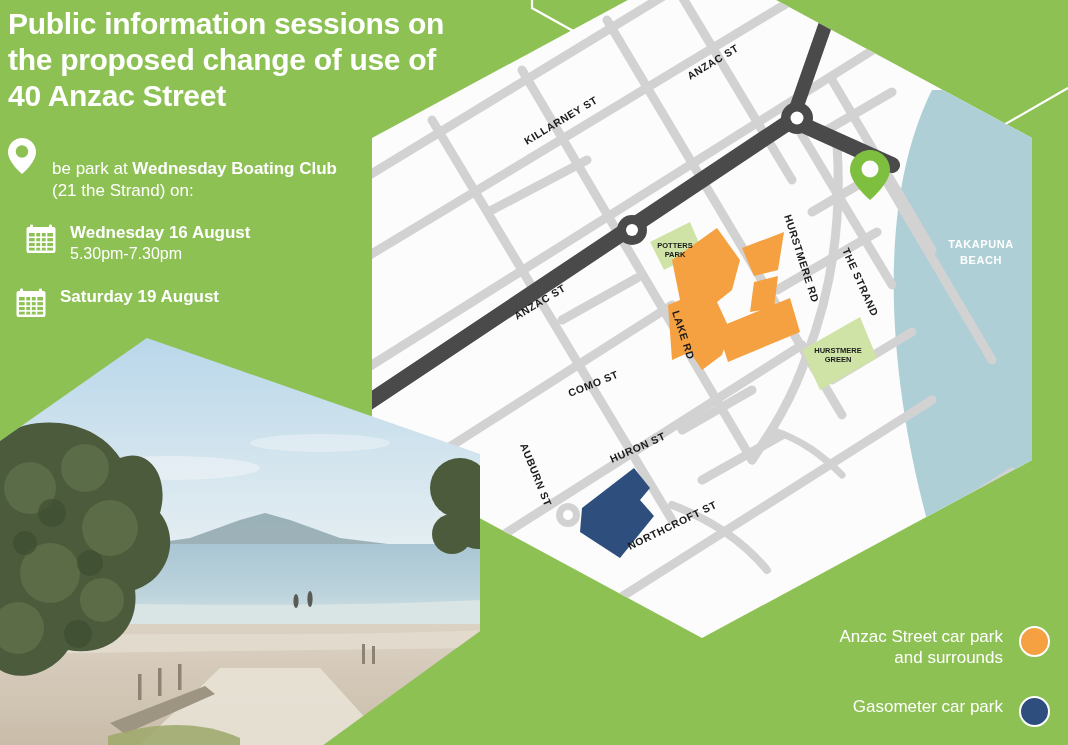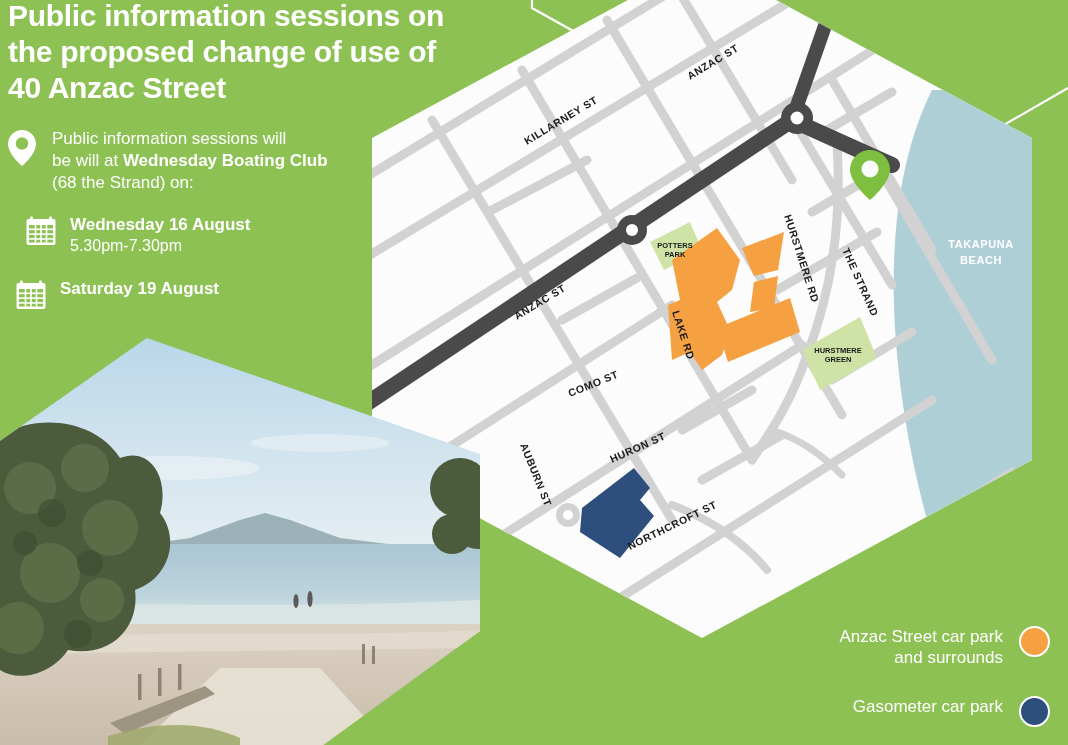--- a/index.html
+++ b/index.html
@@ -7,21 +7,21 @@
   body {
     width:1068px; height:745px;
     background:#8DC153;
     font-family:"Liberation Sans", sans-serif;
     overflow:hidden;
     position:relative;
   }
 
   
   #info-panel{
-    position:absolute; left:0; top:4px; width:470px; height:340px;
+    position:absolute; left:0; top:12px; width:470px; height:340px;
     z-index:40;
   }
   #page-title{
     color:#ffffff;
     font-size:30px;
     font-weight:bold;
     line-height:36px;
     letter-spacing:-0.3px;
     padding:0 0 0 8px;
     margin:0;
@@ -295,23 +295,23 @@
   <h1 id="page-title">Public information sessions on the proposed change of use of 40 Anzac Street</h1>
 
   <div class="info-row row-venue">
     <div class="info-icon">
       <svg width="28" height="36" viewBox="0 0 28 36" aria-hidden="true">
         <path d="M14 0 C6.3 0 0 6.3 0 14 C0 24.5 14 36 14 36 C14 36 28 24.5 28 14 C28 6.3 21.7 0 14 0 Z" fill="#ffffff"></path>
         <circle cx="14" cy="13.5" r="6.2" fill="#8DC153"></circle>
       </svg>
     </div>
     <div class="info-text venue-text">
-      <span>Public information sessions will</span><br>
-      <span>be will at </span><b>Wednesday Boating Club</b><br>
-      <span>(68 the Strand) on:</span>
+      <br>
+      <span>be park at </span><b>Wednesday Boating Club</b><br>
+      <span>(21 the Strand) on:</span>
     </div>
   </div>
 
   <div class="info-row row-date1">
     <div class="info-icon">
       <svg width="30" height="30" viewBox="0 0 30 30" aria-hidden="true">
         <rect x="4" y="0.5" width="3" height="5" rx="1.3" fill="#ffffff"></rect>
         <rect x="23" y="0.5" width="3" height="5" rx="1.3" fill="#ffffff"></rect>
         <rect x="0.5" y="3" width="29" height="26" rx="2" fill="#ffffff"></rect>
         <rect x="3" y="9" width="24" height="17.5" fill="#8DC153"></rect>

